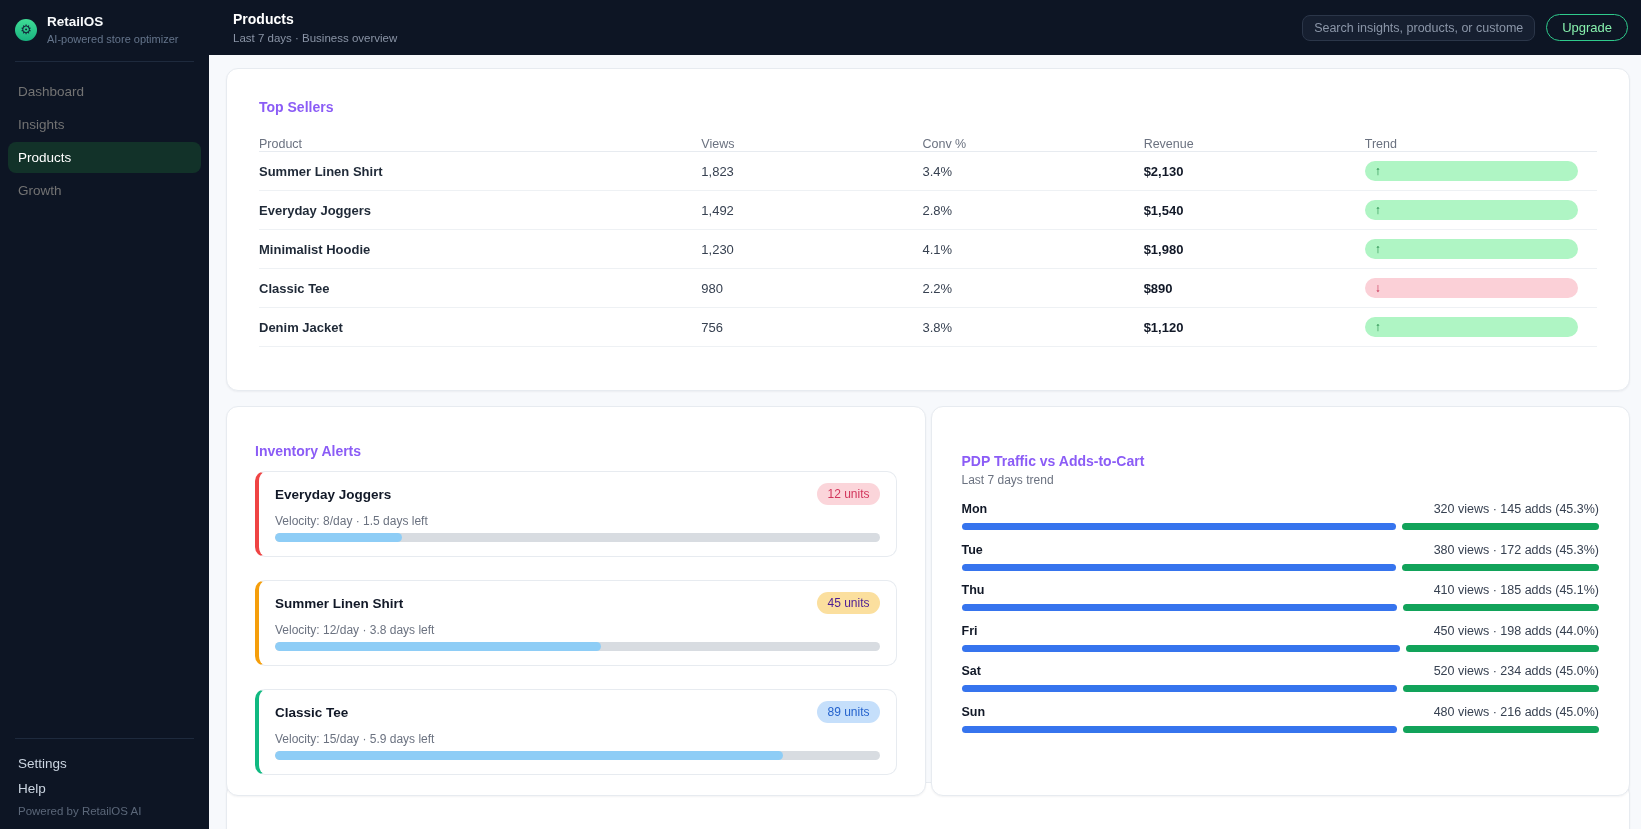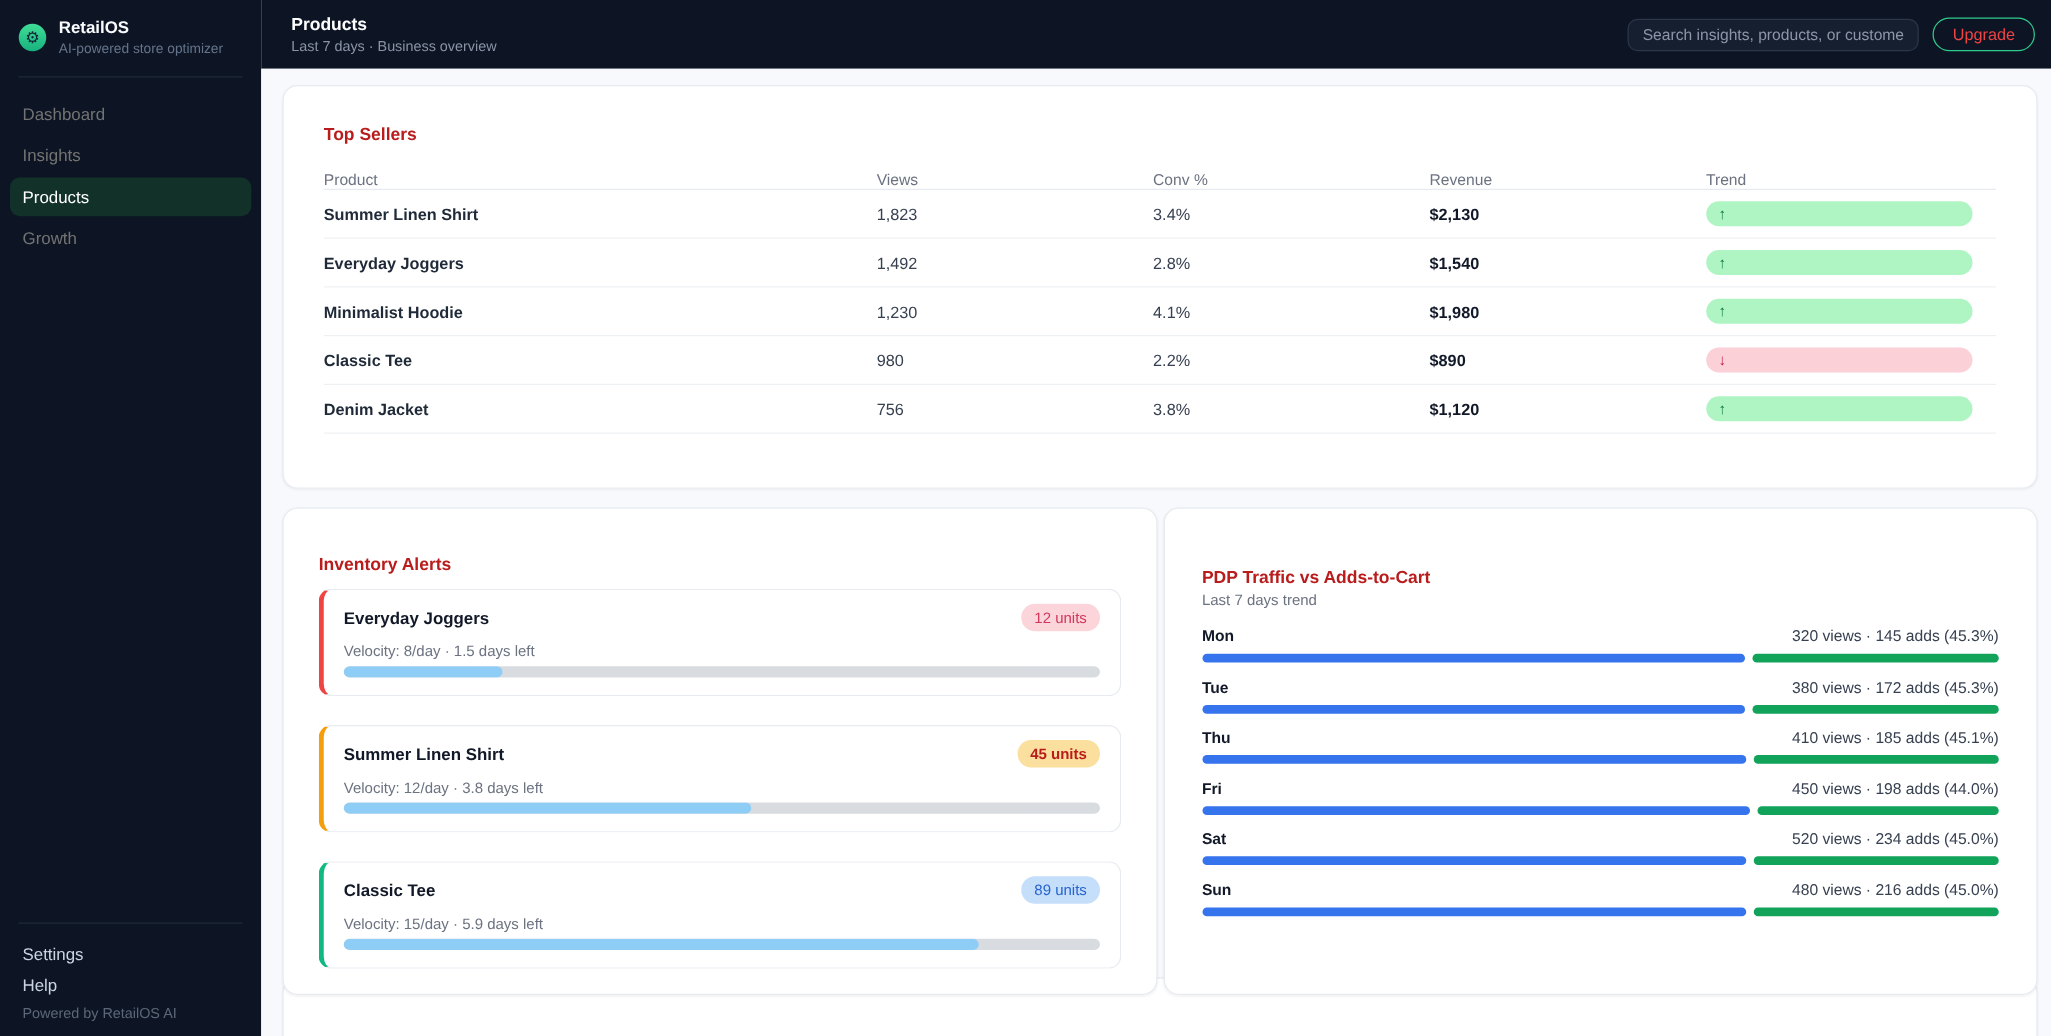--- a/index.html
+++ b/index.html
@@ -28,31 +28,31 @@
   .main { flex:1; display:flex; flex-direction:column; min-width:0; }
   .topbar { height:55px; min-height:55px; background:#0d1524; display:flex;
     align-items:center; justify-content:space-between; padding:0 13px 0 24px; }
   .page-title { font-size:14px; font-weight:700; color:#ffffff; line-height:1.2; }
   .page-subtitle { font-size:11.5px; color:#8a94a6; margin-top:4px; }
   .topbar-right { display:flex; align-items:center; gap:11px; }
   .search-input { width:233px; height:26px; background:#161f30; border:1px solid #2b3649;
     border-radius:8px; color:#98a2b3; font-size:12.5px; padding:4px 11px; outline:none;
     font-family:"Liberation Sans", sans-serif; }
   .search-input::placeholder { color:#8b96a8; }
-  .upgrade-btn { background:transparent; border:1px solid #2fcb8c; color:#ef4444;
+  .upgrade-btn { background:transparent; border:1px solid #2fcb8c; color:#86efac;
     border-radius:999px; font-size:13px; padding:5px 15px; cursor:pointer;
     font-family:"Liberation Sans", sans-serif; }
 
   .content { flex:1; padding:13px 11px 0 17px; background:#f7f9fc; overflow:hidden; }
   .card { background:#ffffff; border:1px solid #e7ebf0; border-radius:12px;
     box-shadow:0 1px 2px rgba(16,24,40,.05); }
 
   
   .top-sellers { height:323px; padding:30px 32px 20px; margin-bottom:15px; }
-  .card-title { font-size:14px; font-weight:700; color:#b91c1c; margin:0; }
+  .card-title { font-size:14px; font-weight:700; color:#8b5cf6; margin:0; }
   .ts-title { margin-bottom:22px; }
   .t-head, .t-row { display:grid; grid-template-columns:2fr 1fr 1fr 1fr 1.05fr;
     align-items:center; }
   .t-head { color:#6b7280; font-size:12.5px; 
     border-bottom:1px solid #e7ebf0; }
   .t-row { height:39px; border-bottom:1px solid #eef1f4; font-size:13px; color:#374151; }
   .c-product { font-weight:700; color:#1f2937; }
   .c-revenue { font-weight:700; color:#111827; }
   .trend-pill { width:92%; max-width:213px; height:20px; border-radius:10px;
     display:flex; align-items:center; padding-left:10px; font-size:12px; }
@@ -211,21 +211,21 @@
                   <div class="units-badge" style="background: rgb(251, 213, 218); color: rgb(210, 54, 92);">12 units</div>
                 </div>
                 <div class="alert-velocity">Velocity: 8/day · 1.5 days left</div>
                 <div class="ptrack">
                   <div class="pfill" style="width: 21%;"></div>
                 </div>
               </div>
               <div class="alert" style="border-left-color: rgb(245, 158, 11);">
                 <div class="alert-head">
                   <div class="alert-name">Summer Linen Shirt</div>
-                  <div class="units-badge" style="background: rgb(251, 223, 158); color: #b91c1c; font-weight: bold;">45 units</div>
+                  <div class="units-badge" style="background: rgb(251, 223, 158); color: #4c1d95;">45 units</div>
                 </div>
                 <div class="alert-velocity">Velocity: 12/day · 3.8 days left</div>
                 <div class="ptrack">
                   <div class="pfill" style="width: 54%;"></div>
                 </div>
               </div>
               <div class="alert" style="border-left-color: rgb(16, 185, 129);">
                 <div class="alert-head">
                   <div class="alert-name">Classic Tee</div>
                   <div class="units-badge" style="background: rgb(197, 223, 251); color: rgb(37, 99, 205);">89 units</div>

